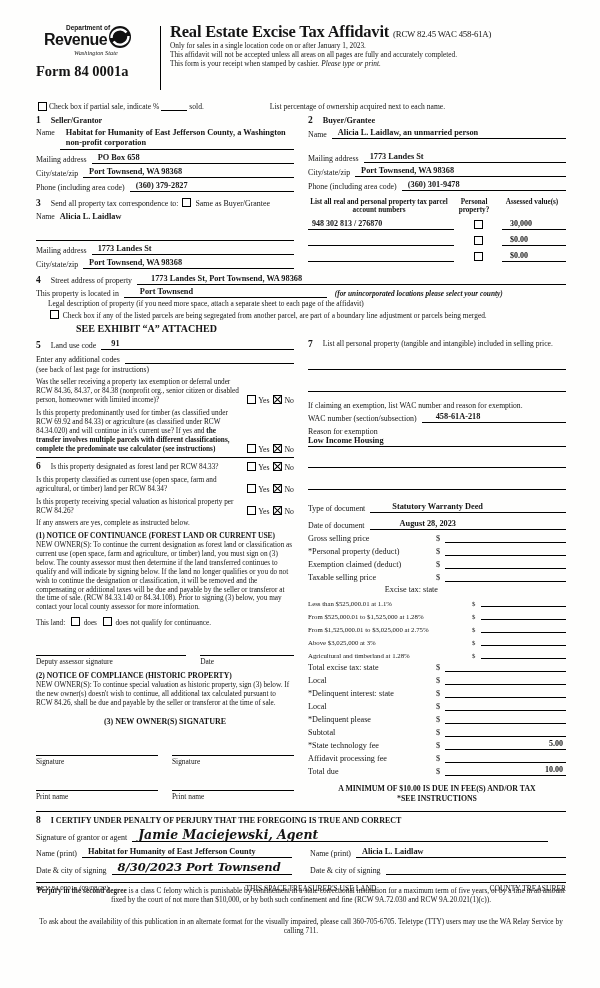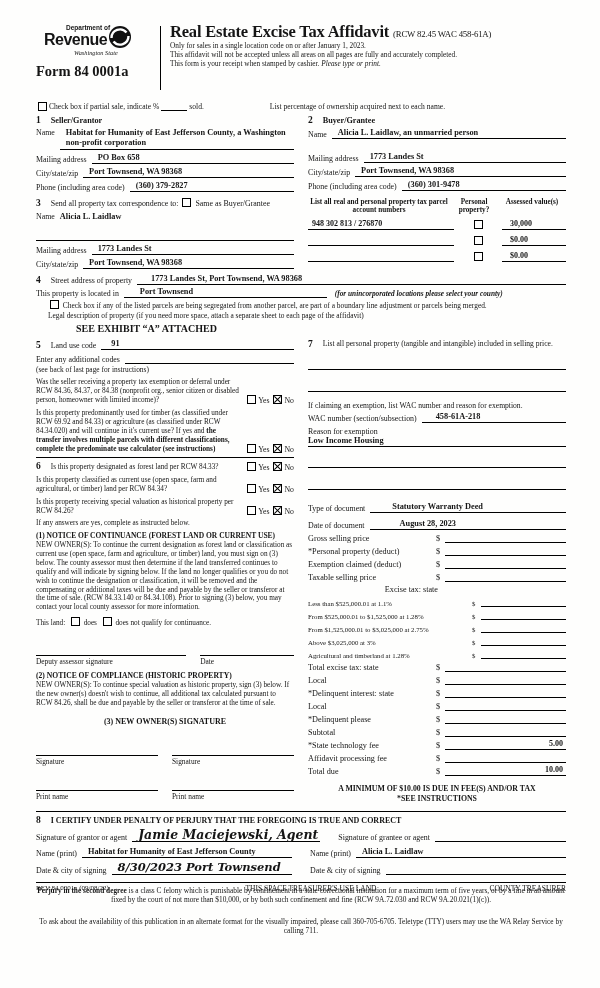--- a/index.html
+++ b/index.html
@@ -215,25 +215,25 @@
     <div class="frow" style="margin-top:0;">
       <span class="num">4</span>
       <span class="lbl">Street address of property</span>
       <span class="fill" style="padding-left:14px;">1773 Landes St, Port Townsend, WA  98368</span>
     </div>
     <div class="frow" style="margin-top:2px;">
       <span class="lbl">This property is located in</span>
       <span class="fill" style="flex:none;width:185px;padding-left:16px;">Port Townsend</span>
       <span style="font-size:7.3px;font-weight:700;font-style:italic;margin-left:8px;">(for unincorporated locations please select your county)</span>
     </div>
+    <div style="font-size:7.4px;margin-top:1px;padding-left:12px;">Legal description of property (if you need more space, attach a separate sheet to each page of the affidavit)</div>
     <div style="font-size:7.4px;margin-top:2px;padding-left:12px;">
       <span class="cb"></span>
       <span>Check box if any of the listed parcels are being segregated from another parcel, are part of a boundary line adjustment or parcels being merged.</span>
     </div>
-    <div style="font-size:7.4px;margin-top:1px;padding-left:12px;">Legal description of property (if you need more space, attach a separate sheet to each page of the affidavit)</div>
     <div style="font-size:10px;font-weight:700;margin:3px 0 0 40px;">SEE EXHIBIT “A” ATTACHED</div>
   </div>
 
   <div class="cols" style="margin-top:5px;">
 
     <div class="colL">
       <div>
         <div class="frow" style="margin-top:0;">
           <span class="num">5</span>
           <span class="lbl">Land use code</span>
@@ -464,24 +464,20 @@
     </div>
   </div>
 
   <div class="sec8">
     <div style="font-size:8px;font-weight:700;"><span class="num">8</span><span>I CERTIFY UNDER PENALTY OF PERJURY THAT THE FOREGOING IS TRUE AND CORRECT</span></div>
     <div class="s8row">
       <div class="s8col gap">
         <span class="lbl">Signature of grantor or agent</span>
         <span class="fill" style="font-weight:400;"><span class="hand">Jamie Maciejewski, Agent</span></span>
       </div>
-      <div class="s8col">
-        <span class="lbl">Signature of grantee or agent</span>
-        <span class="fill"></span>
-      </div>
     </div>
     <div class="s8row">
       <div class="s8col gap">
         <span class="lbl">Name (print)</span>
         <span class="fill">Habitat for Humanity of East Jefferson County</span>
       </div>
       <div class="s8col">
         <span class="lbl">Name (print)</span>
         <span class="fill">Alicia L. Laidlaw</span>
       </div>

